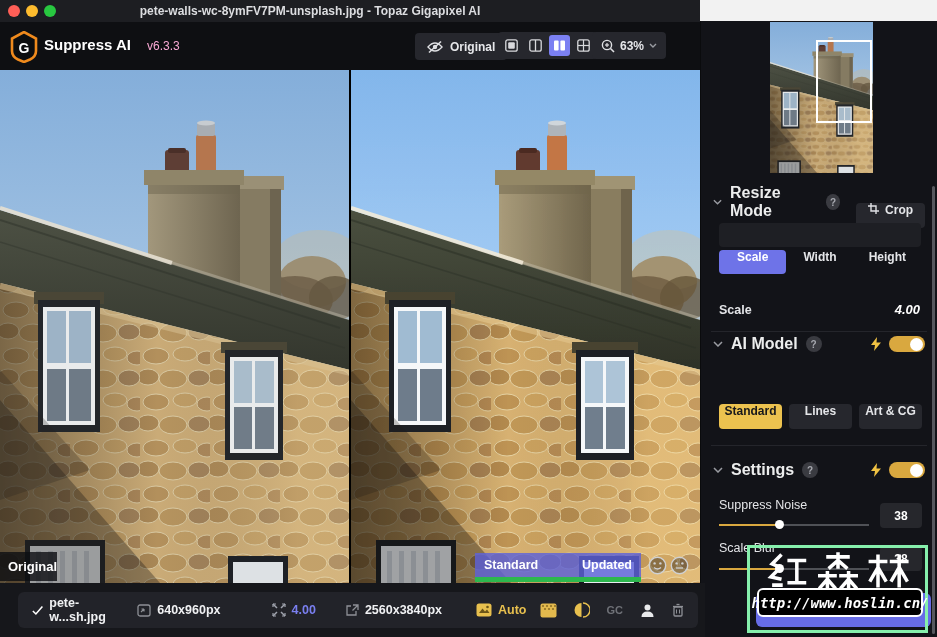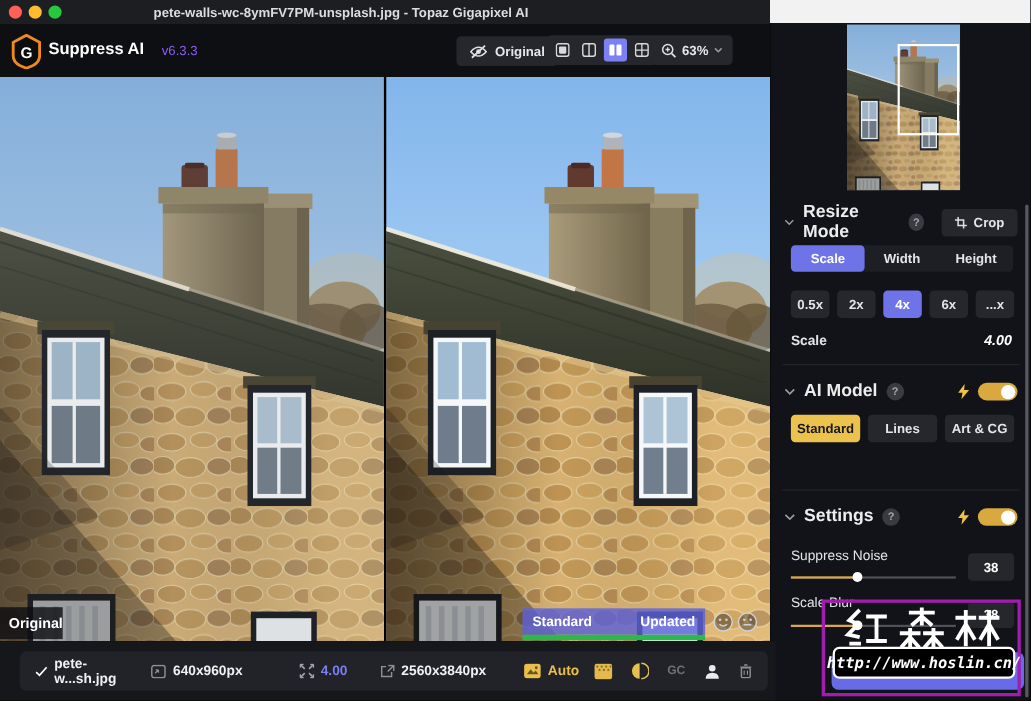--- a/index.html
+++ b/index.html
@@ -13,21 +13,21 @@
   #titlebar { position:absolute; left:0; top:0; width:700px; height:22px; background:#1d1e22; }
   #titlebar-right { position:absolute; left:700px; top:0; width:237px; height:21px; background:#f2f2f2; }
   .tl { position:absolute; top:5px; width:12px; height:12px; border-radius:50%; }
   .tl.red{ left:8px; background:#ff5f57; } .tl.yel{ left:26px; background:#febc2e; } .tl.grn{ left:44px; background:#28c840; }
   #win-title { position:absolute; left:0; top:0; width:620px; height:22px; line-height:22px; text-align:center;
     font-size:12px; font-weight:bold; color:#dcdde0; }
   
   #toolbar { position:absolute; left:0; top:22px; width:700px; height:48px; background:#0e0f12; }
   #logo { position:absolute; left:9px; top:9px; }
   #appname { position:absolute; left:44px; top:14px; font-size:15px; font-weight:bold; color:#fff; }
-  #appver { position:absolute; left:147px; top:17px; font-size:12px; color:#8b5cf6; }
+  #appver { position:absolute; left:147px; top:17px; font-size:12px; color:#f9a8d4; }
   .tbtn { position:absolute; height:27px; background:#26272d; border-radius:4px; display:flex; align-items:center;
     color:#e6e7ea; font-size:12px; font-weight:bold; }
   #orig-btn { left:415px; top:11px; padding:0 12px; gap:7px; }
   #viewgroup { left:498px; top:10px; padding:0 3px; gap:3px; }
   .vbtn { width:21px; height:21px; border-radius:3px; display:flex; align-items:center; justify-content:center; }
   .vbtn.active { background:#7b80f2; }
   #zoomctl { left:592px; top:10px; width:74px; padding:0 9px; justify-content:space-between; }
   
   #viewer { position:absolute; left:0; top:70px; width:700px; height:513px; background:#000; }
   .panel { position:absolute; top:0; width:349px; height:513px; overflow:hidden; }
@@ -46,21 +46,21 @@
   #sidebar { position:absolute; left:700px; top:21px; width:237px; height:616px; background:#121318; border-left:1px solid #0a0b0d; }
   #thumb { position:absolute; left:69px; top:1px; width:103px; height:156px; overflow:hidden; }
   #thumb svg { display:block; width:103px; height:151px; }
   #thumb-vp { position:absolute; left:46px; top:18px; width:56px; height:83px; border:2px solid #fff; }
   .sec-head { position:absolute; left:12px; right:12px; height:26px; display:flex; align-items:center; gap:8px; }
   .sec-title { font-size:16px; font-weight:bold; color:#eceded; }
   .qbadge { width:16px; height:16px; border-radius:50%; background:#3a3b41; color:#a6a8af; font-size:10px;
     font-weight:bold; display:flex; align-items:center; justify-content:center; }
   .spacer { flex:1; }
   .opt { background:#26272d; color:#e4e5e8; font-size:12px; font-weight:bold; border-radius:4px; height:25px;
-    display:flex; align-items:center; justify-content:center; }
+    display:flex; justify-content:center;margin-top:27px; }
   .opt.sel-purple { background:#6e73e8; color:#fff; }
   .opt.sel-yellow { background:#ecc24f; color:#17181b; }
   .row { position:absolute; left:18px; width:203px; display:flex; gap:7px; }
   .row .opt { flex:1; }
   #resize-tabs { position:absolute; left:18px; top:202px; width:202px; height:24px; display:flex; background:#1e1f24; border-radius:4px; }
   #resize-tabs .opt { flex:1; height:24px; background:transparent; }
   #resize-tabs .opt.sel-purple { background:#6e73e8; }
   .kv { position:absolute; left:18px; right:17px; display:flex; justify-content:space-between; align-items:center; }
   .kv .k { font-size:12.5px; font-weight:bold; color:#e3e4e7; }
   .kv .v { font-size:13px; font-weight:bold; font-style:italic; color:#fff; }
@@ -79,21 +79,21 @@
   #bottombar { position:absolute; left:0; top:583px; width:705px; height:54px; background:#16171b; }
   #info-pill { position:absolute; left:18px; top:9px; width:680px; height:36px; background:#222329; border-radius:6px;
     display:flex; align-items:center; padding:0 14px; gap:13px; font-size:12.5px; font-weight:bold; color:#f0f1f3; }
   .ig { display:flex; align-items:center; gap:6px; }
   #scaleval { color:#7a7ff0; }
   #fmtauto { color:#e8c04e; }
   #gc { color:#6f7177; font-size:11px; }
   .right-icons { margin-left:auto; display:flex; align-items:center; gap:17px; }
   #save-btn { position:absolute; left:756px; top:593px; width:175px; height:34px; background:#676ce6; border-radius:6px; }
   
-  #watermark { position:absolute; left:747px; top:545px; width:181px; height:88px; border:3px solid #a21caf; z-index:50; }
+  #watermark { position:absolute; left:747px; top:545px; width:181px; height:88px; border:3px solid #86efac; z-index:50; }
   #wm-glyphs { position:absolute; left:50%; transform:translateX(-50%); top:3px; }
   #wm-url { position:absolute; left:7px; top:40px; width:166px; height:29px; background:#000; border:2px solid #fff;
     border-radius:6px; display:flex; align-items:center; justify-content:center;
     font-family:"DejaVu Sans Mono", monospace; font-style:italic; font-weight:bold; font-size:14px; color:#fff; }
 </style>
 </head>
 <body>
 
 <svg width="0" height="0" style="position:absolute">
   <defs>
@@ -314,34 +314,27 @@
           <path d="M0 3 H8 V11" fill="none" stroke="#dfe0e3" stroke-width="1.4"></path>
         </svg>
         <span>Crop</span>
       </div>
     </div>
     <div id="resize-tabs">
       <span class="opt sel-purple">Scale</span>
       <span class="opt">Width</span>
       <span class="opt">Height</span>
     </div>
-    <div class="row" style="top:243px">
-      <span class="opt">0.5x</span>
-      <span class="opt">2x</span>
-      <span class="opt sel-purple">4x</span>
-      <span class="opt">6x</span>
-      <span class="opt">...x</span>
-    </div>
     <div class="kv" style="top:281px">
       <span class="k">Scale</span>
       <span class="v">4.00</span>
     </div>
     <div class="divider" style="top:310px"></div>
 
-    <div class="sec-head" style="top:322px">
+    <div class="sec-head" style="top:310px">
       <svg width="10" height="6" viewBox="0 0 10 6">
         <polyline points="1,1 5,5 9,1" fill="none" stroke="#9a9ca2" stroke-width="1.5"></polyline>
       </svg>
       <span class="sec-title">AI Model</span>
       <span class="qbadge">?</span>
       <span class="spacer"></span>
       <svg width="10" height="14" viewBox="0 0 10 14">
         <polygon points="6,0 0,8 4,8 3,14 10,5.5 5.5,5.5" fill="#f0c243"></polygon>
       </svg>
       <div class="toggle">

